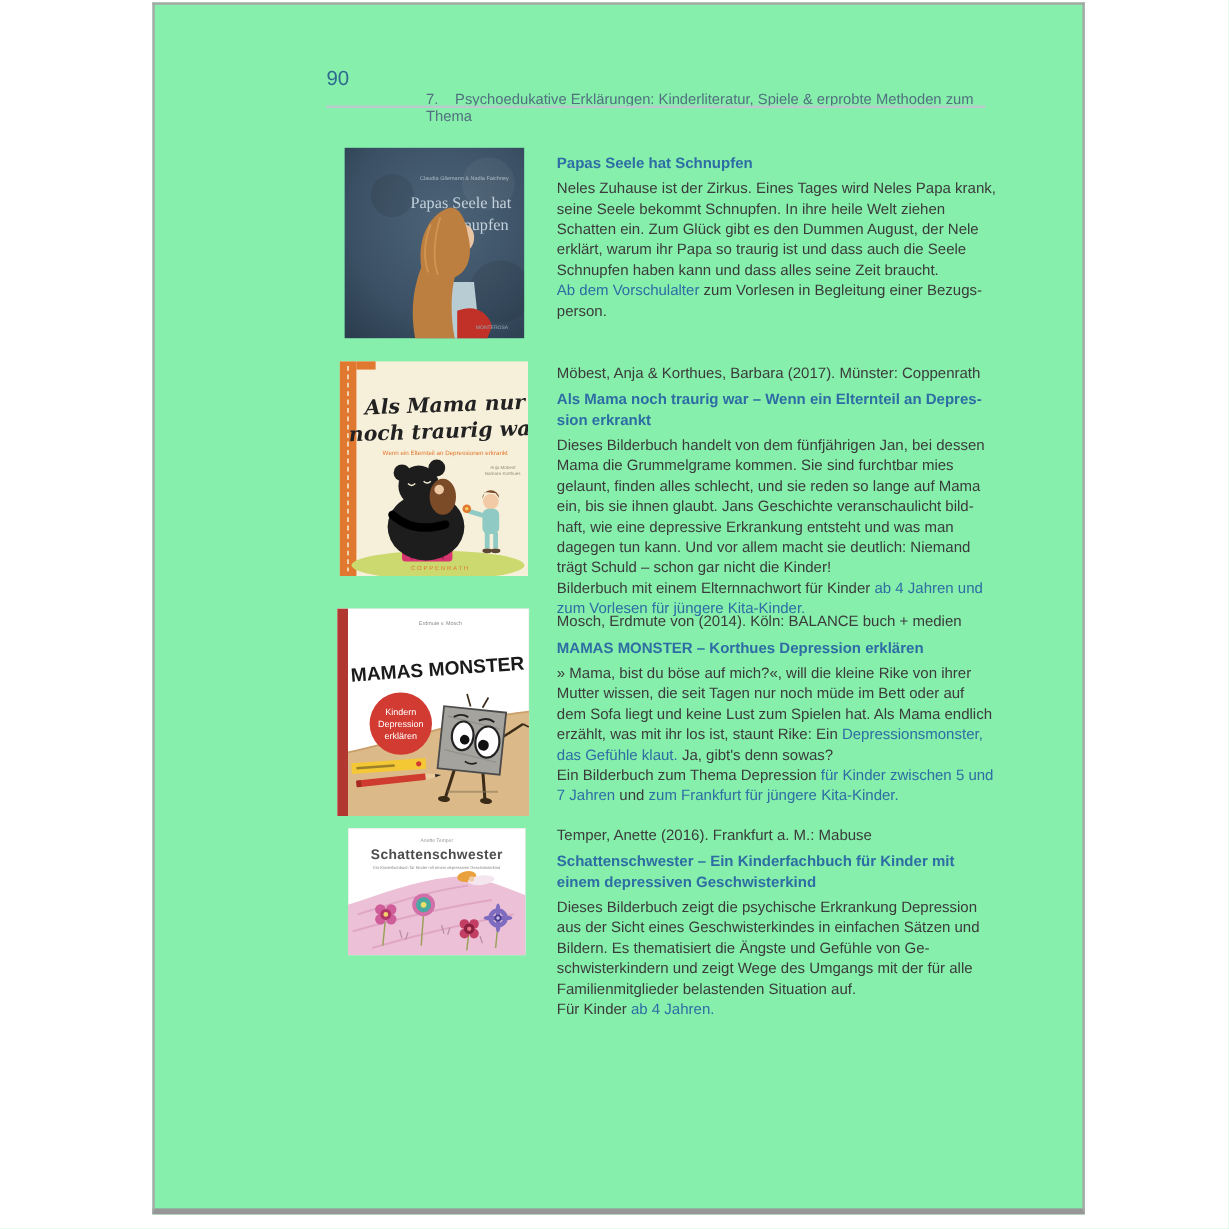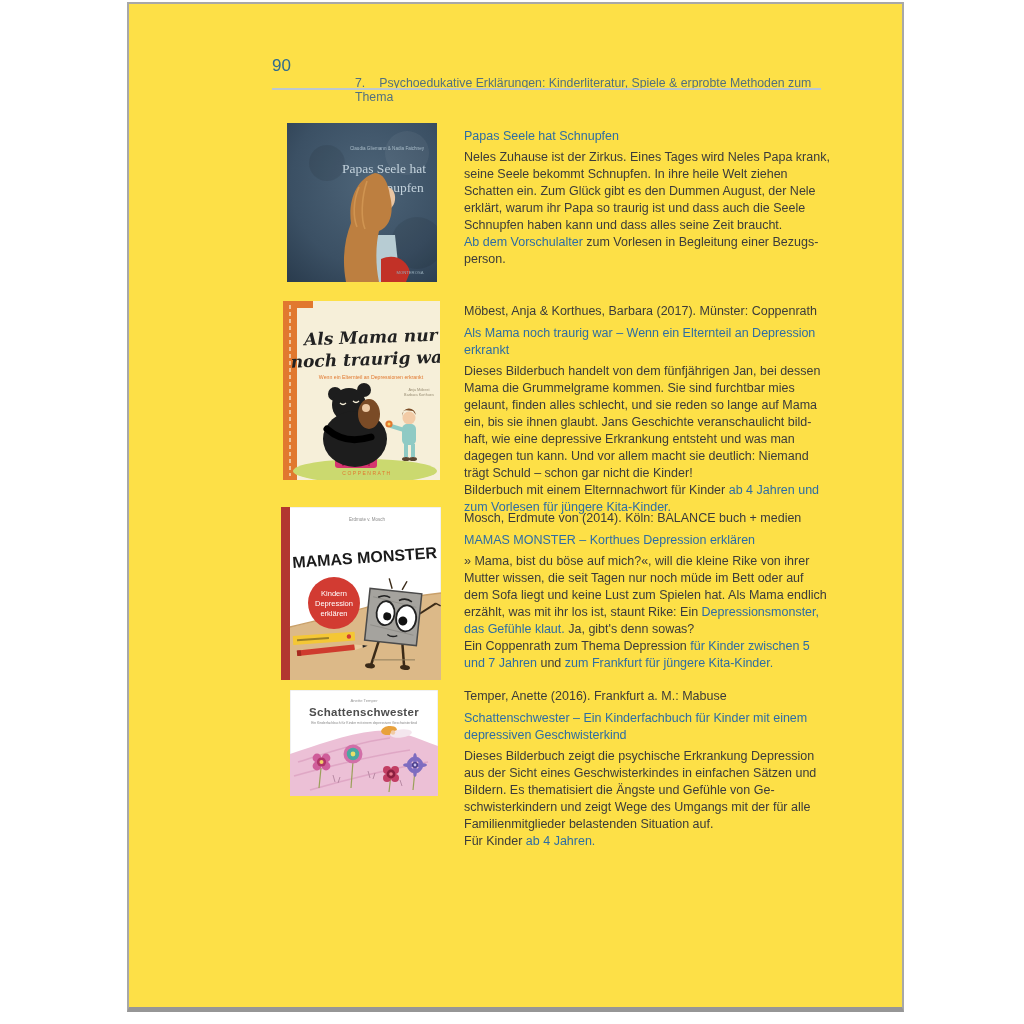--- a/index.html
+++ b/index.html
@@ -3,41 +3,41 @@
 <meta charset="utf-8">
 <style>
   :root{ --accent:#2e6da4; }
   html,body{margin:0;padding:0;}
   body{
     width:1024px;height:1024px;position:relative;background:#ffffff;
     font-family:"Liberation Sans",sans-serif;overflow:hidden;
   }
   .scan-page{
     position:absolute;left:127px;top:2px;width:777px;height:1010px;
-    background:#fde047;border:2px solid #a8a8a8;border-bottom:5px solid #969696;
+    background:#86efac;border:2px solid #a8a8a8;border-bottom:5px solid #969696;
     box-sizing:border-box;
   }
   .page-number{
     position:absolute;left:143px;top:52px;font-size:17px;color:#2e6b8f;
   }
   .running-header{
     position:absolute;left:226px;top:72px;width:480px;font-size:12.3px;color:#52707f;
   }
   .running-header .chap-num{margin-right:14px;}
   .header-rule{
     position:absolute;left:143px;top:84px;width:549px;height:2px;background:#bdc8cf;
   }
   .cover{position:absolute;text-align:center;}
   .cover svg{display:block;}
   .entry-text{
     position:absolute;left:335px;width:366px;
     color:#3b3b3b;font-size:12.5px;line-height:17px;
   }
   .ref{white-space:pre-line;}
-  .book-title{color:var(--accent);font-weight:normal;margin:5px 0 4px 0;line-height:17px;}
+  .book-title{color:var(--accent);font-weight:bold;margin:5px 0 4px 0;line-height:17px;}
   .body-text{white-space:pre-line;}
   .accent{color:var(--accent);}
   text{font-family:"Liberation Sans",sans-serif;}
   .serif-t{font-family:"Liberation Serif",serif;}
   .hand-t{font-family:"DejaVu Serif",serif;font-style:italic;font-weight:bold;}
 </style>
 </head>
 <body>
 
 <div class="scan-page">
@@ -168,21 +168,21 @@
         <polygon points="74,140 87,142.7 74,145.5" fill="#e9cba0"></polygon>
         <polygon points="87,142.7 82,141.4 82,144" fill="#222222"></polygon>
       </g>
       <rect x="92" y="152" width="42" height="1.6" fill="#8a7a5a" opacity="0.6"></rect>
     </svg>
   </div>
   <div class="entry-text" style="top:506px;">
     <div class="ref">Mosch, Erdmute von (2014). Köln: BALANCE buch + medien</div>
     <div class="book-title">MAMAS MONSTER – Korthues Depression erklären</div>
     <div class="body-text"><span>» Mama, bist du böse auf mich?«, will die kleine Rike von ihrer Mutter wissen, die seit Tagen nur noch müde im Bett oder auf dem Sofa liegt und keine Lust zum Spielen hat. Als Mama end­lich erzählt, was mit ihr los ist, staunt Rike: Ein </span><span class="accent">Depressions­monster, das Gefühle klaut.</span><span> Ja, gibt's denn sowas?
-Ein Coppenrath zum Thema Depression </span><span class="accent">für Kinder zwischen 5 und 7 Jahren</span><span> und </span><span class="accent">zum Frankfurt für jüngere Kita-Kinder.</span></div>
+Ein Bilderbuch zum Thema Depression </span><span class="accent">für Kinder zwischen 5 und 7 Jahren</span><span> und </span><span class="accent">zum Frankfurt für jüngere Kita-Kinder.</span></div>
   </div>
 
   <div class="cover" style="left:161px;top:686px;">
     <svg width="148" height="106" viewBox="0 0 148 106">
       <rect width="148" height="106" fill="#ffffff" stroke="#e3e3e3"></rect>
       <text x="74" y="12" font-size="4.2" fill="#9a9a9a" text-anchor="middle">Anette Temper</text>
       <text x="74" y="26" font-size="11.5" font-weight="600" fill="#4d4d4d" text-anchor="middle" letter-spacing="0.3">Schattenschwester</text>
       <text x="74" y="34" font-size="3.4" fill="#8a8a8a" text-anchor="middle">Ein Kinderfachbuch für Kinder mit einem depressiven Geschwisterkind</text>
       <g>
         <path d="M0,64 C25,56 55,44 85,41 C105,39 122,46 148,56 L148,106 L0,106 Z" fill="#ecc0d6"></path>

